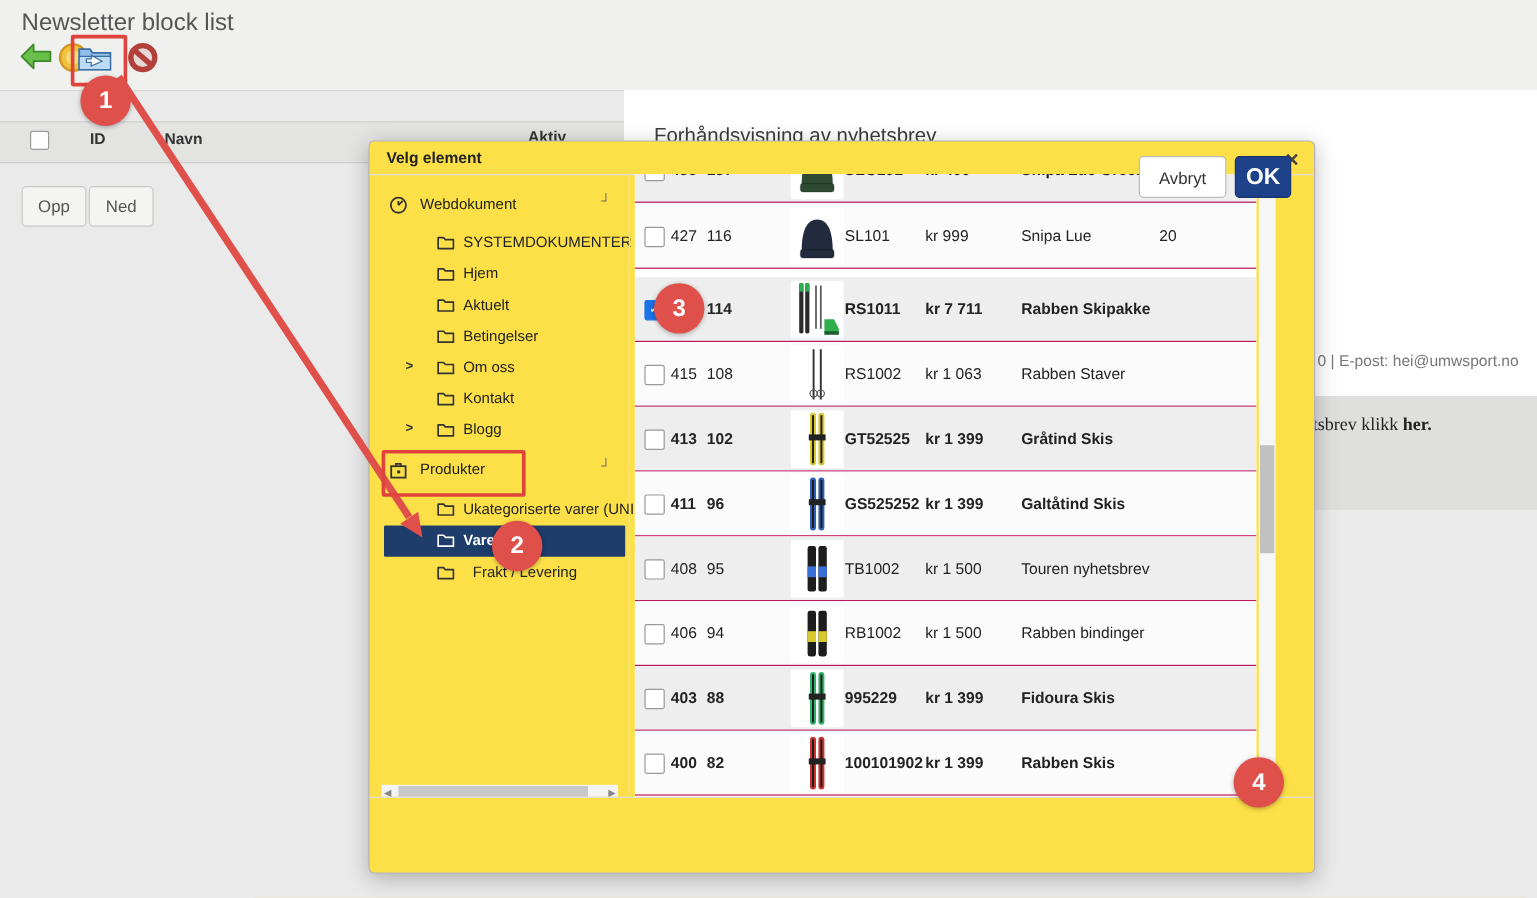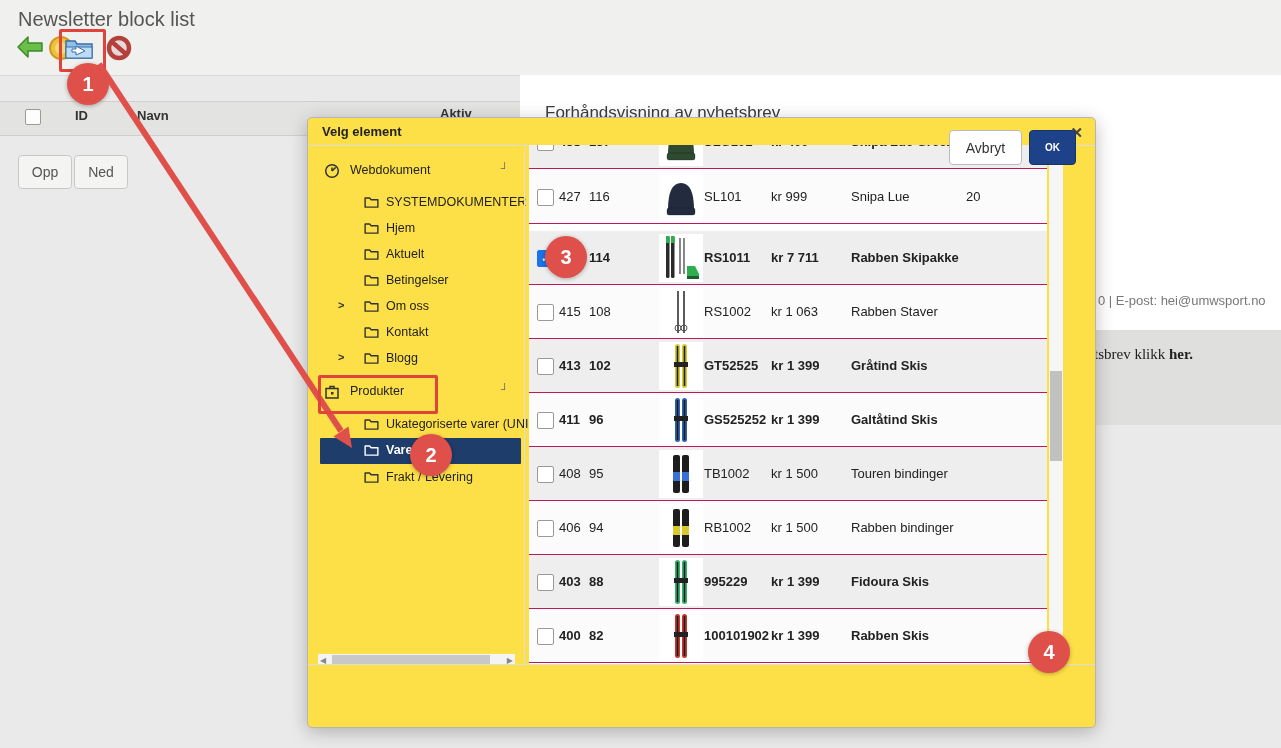--- a/index.html
+++ b/index.html
@@ -29,21 +29,21 @@
   
   .modal{left:307px;top:117px;width:787px;height:609px;background:#fde047;border:1px solid #b5b5b5;border-radius:5px;
          box-shadow:0 4px 18px rgba(0,0,0,.25);}
   .modal-header{left:0;top:0;right:0;height:27px;border-bottom:1px solid #ddd;}
   .modal-title{left:14px;top:6px;font-size:13px;font-weight:bold;color:#222;}
   .modal-close{right:10px;top:4px;font-size:15px;font-weight:bold;color:#444;cursor:pointer;padding:2px;}
   .modal-footer{left:0;bottom:0;right:0;height:62px;border-top:1px solid #ddd;}
   .btn-cancel{right:73px;top:12px;width:71px;height:33px;background:#fff;border:1px solid #bbb;border-radius:4px;
               font-size:14px;color:#333;display:flex;align-items:center;justify-content:center;cursor:pointer;}
   .btn-ok{right:19px;top:12px;width:45px;height:33px;border-radius:4px;border:1px solid #17336b;
-          font-size:10px;font-weight:bold;color:#fff;display:flex;align-items:center;justify-content:center;cursor:pointer;}
+          font-size:19px;font-weight:bold;color:#fff;display:flex;align-items:center;justify-content:center;cursor:pointer;}
 
   
   .tree-pane{left:0;top:27px;width:216px;height:519px;overflow:hidden;padding-left:35px;}
   .tree-divider{left:216px;top:27px;width:1px;height:519px;background:#ddd;}
   .tree-item{left:12px;width:201px;height:26px;cursor:pointer;font-size:12.5px;color:#222;}
   .tree-item .chev{position:absolute;left:18px;top:5px;font-size:11px;font-weight:bold;color:#333;}
   .tree-item .t-icon{position:absolute;top:5px;width:16px;height:16px;}
   .tree-item .t-label{position:absolute;top:5px;white-space:nowrap;}
   .tree-item .corner{position:absolute;left:181px;top:4px;color:#666;font-size:11px;}
   .tree-item.selected{background:#1e3d6b;border-radius:1px;}
@@ -199,21 +199,21 @@
         <div class="abs tree-item selected" style="top: 293px; background: rgb(30, 61, 107);">
           <span class="t-icon" style="left: 44px;"><svg width="15" height="14" viewBox="0 0 16 14">
               <path d="M1.2 12.5 V2.8 H6 L7.6 4.6 H14.8 V12.5 Z" fill="none" stroke="#333" stroke-width="1.5" stroke-linejoin="round"></path>
             </svg></span>
           <span class="t-label" style="left: 66px;">Varer</span>
         </div>
         <div class="abs tree-item" style="top: 320px;">
           <span class="t-icon" style="left: 44px;"><svg width="15" height="14" viewBox="0 0 16 14">
               <path d="M1.2 12.5 V2.8 H6 L7.6 4.6 H14.8 V12.5 Z" fill="none" stroke="#333" stroke-width="1.5" stroke-linejoin="round"></path>
             </svg></span>
-          <span class="t-label" style="left: 66px;">Frakt / Levering</span>
+          <span class="t-label" style="left: 74px;">Frakt / Levering</span>
         </div>
         <div class="abs hscroll">
           <span class="arr" style="left:2px;">◀</span>
           <div class="thumb"></div>
           <span class="arr" style="right:2px;">▶</span>
         </div>
       </div>
     <div class="abs tree-divider"></div>
 
     <div class="abs plist" id="product-list">
@@ -312,21 +312,21 @@
                 <rect x="15" y="20" width="14" height="5" fill="#222"></rect>
               </g>
             </svg></div>
         </div>
         <div class="abs p-row shaded" style="top: 302px; text-align: right;">
           <div class="cb"></div>
           <span class="cell c-id">408</span>
           <span class="cell c-pid">95</span>
           <span class="cell c-sku">TB1002</span>
           <span class="cell c-price">kr 1 500</span>
-          <span class="cell c-name">Touren bindinger</span>
+          <span class="cell c-name">Touren nyhetsbrev</span>
           <span class="cell c-qty"></span>
           <div class="thumb"><svg width="44" height="48" viewBox="0 0 44 48">
               <rect x="14" y="5" width="7" height="38" rx="2" fill="#1d1d1d"></rect>
               <rect x="23" y="5" width="7" height="38" rx="2" fill="#1d1d1d"></rect>
               <rect x="14" y="22" width="7" height="9" fill="#3a6fd8"></rect>
               <rect x="23" y="22" width="7" height="9" fill="#3a6fd8"></rect>
             </svg></div>
         </div>
         <div class="abs p-row" style="top: 356px;">
           <div class="cb"></div>

